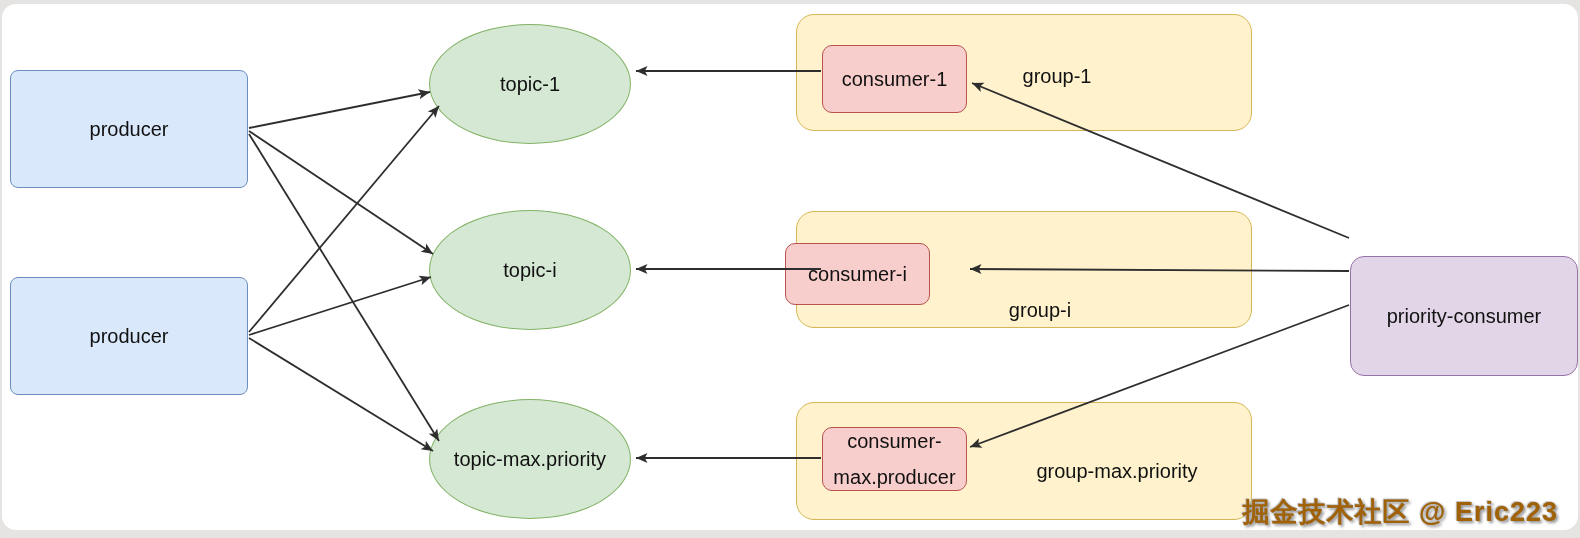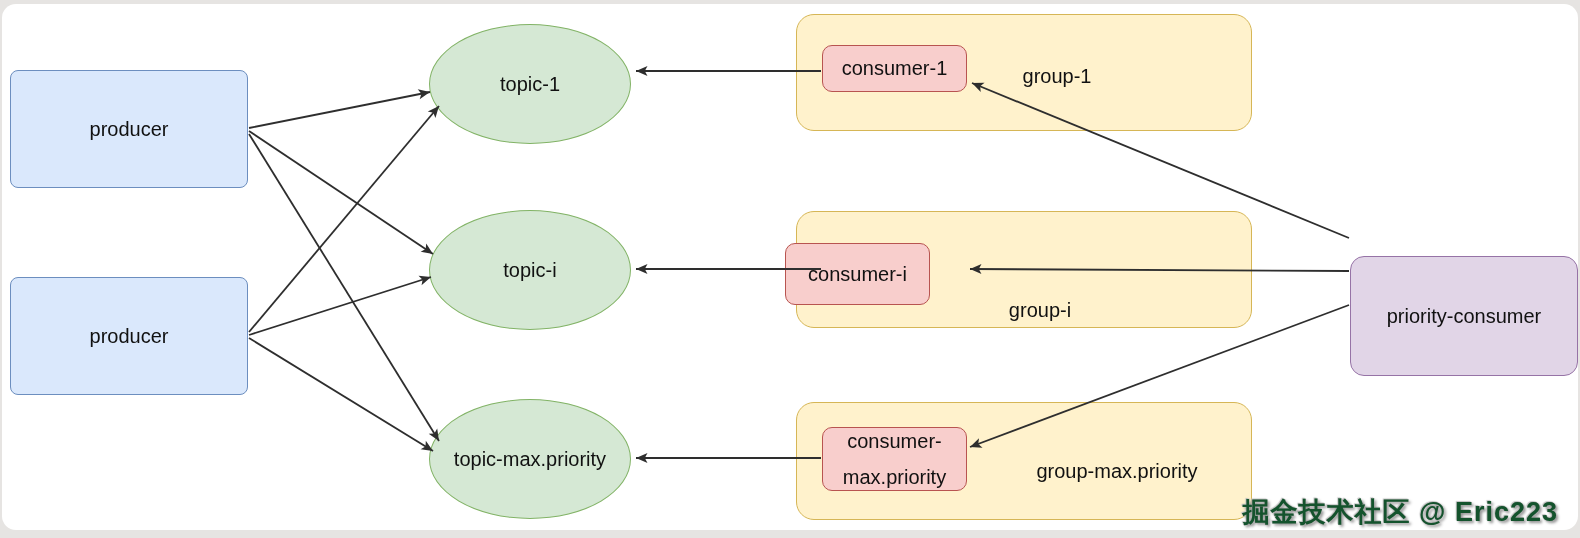--- a/index.html
+++ b/index.html
@@ -26,21 +26,21 @@
   .priority{background:#e1d5e7;border:1.5px solid #9673a6;border-radius:14px;margin-top:44px;}
   .group-label{
     position:absolute;font-size:20px;text-align:center;
     display:flex;align-items:center;justify-content:center;
   }
   .edges{position:absolute;left:0;top:0;pointer-events:none;}
   .edges line{stroke:#2e2e2e;stroke-width:1.8;}
   .watermark{
     position:absolute;right:22px;bottom:8px;
     font-size:27px;font-weight:700;letter-spacing:1px;
-    color:#14532d;
+    color:#a16207;
     text-shadow:0 0 1px #9a9a9a, 2px 2px 3px #8f8f8f, -1px -1px 1px #c9c9c9;
     white-space:nowrap;
   }
 </style>
 </head>
 <body>
 
 <div class="screen">
   <div class="panel"></div>
 
@@ -62,29 +62,29 @@
   </div>
 
   <div class="node group" style="left:796px;top:14px;width:456px;height:117px;"></div>
   <div class="node group" style="left:796px;top:211px;width:456px;height:117px;"></div>
   <div class="node group" style="left:796px;top:402px;width:456px;height:118px;"></div>
 
   <div class="group-label" style="left:997px;top:63px;width:120px;height:26px;">group-1</div>
   <div class="group-label" style="left:980px;top:297px;width:120px;height:26px;">group-i</div>
   <div class="group-label" style="left:1017px;top:458px;width:200px;height:26px;">group-max.priority</div>
 
-  <div class="node consumer" style="left:822px;top:45px;width:145px;height:47px;justify-content:center;">
+  <div class="node consumer" style="left:822px;top:45px;width:145px;height:68px;justify-content:center;">
     <span>consumer-1</span>
   </div>
   <div class="node consumer" style="left:785px;top:243px;width:145px;height:62px;">
     <span>consumer-i</span>
   </div>
   <div class="node consumer" style="left:822px;top:427px;width:145px;height:64px;gap:11px;">
     <span>consumer-</span>
-    <span>max.priority</span>
+    <span>max.producer</span>
   </div>
 
   <div class="node priority" style="left:1350px;top:212px;width:228px;height:120px;">
     <span>priority-consumer</span>
   </div>
 
   <svg class="edges" width="1580" height="538" viewBox="0 0 1580 538">
     <defs>
       <marker id="arw" markerWidth="14" markerHeight="12" refX="12" refY="5.5" orient="auto" markerUnits="userSpaceOnUse">
         <path d="M0.5,0.5 L12,5.5 L0.5,10.5 L3.2,5.5 Z" fill="#2e2e2e"></path>

